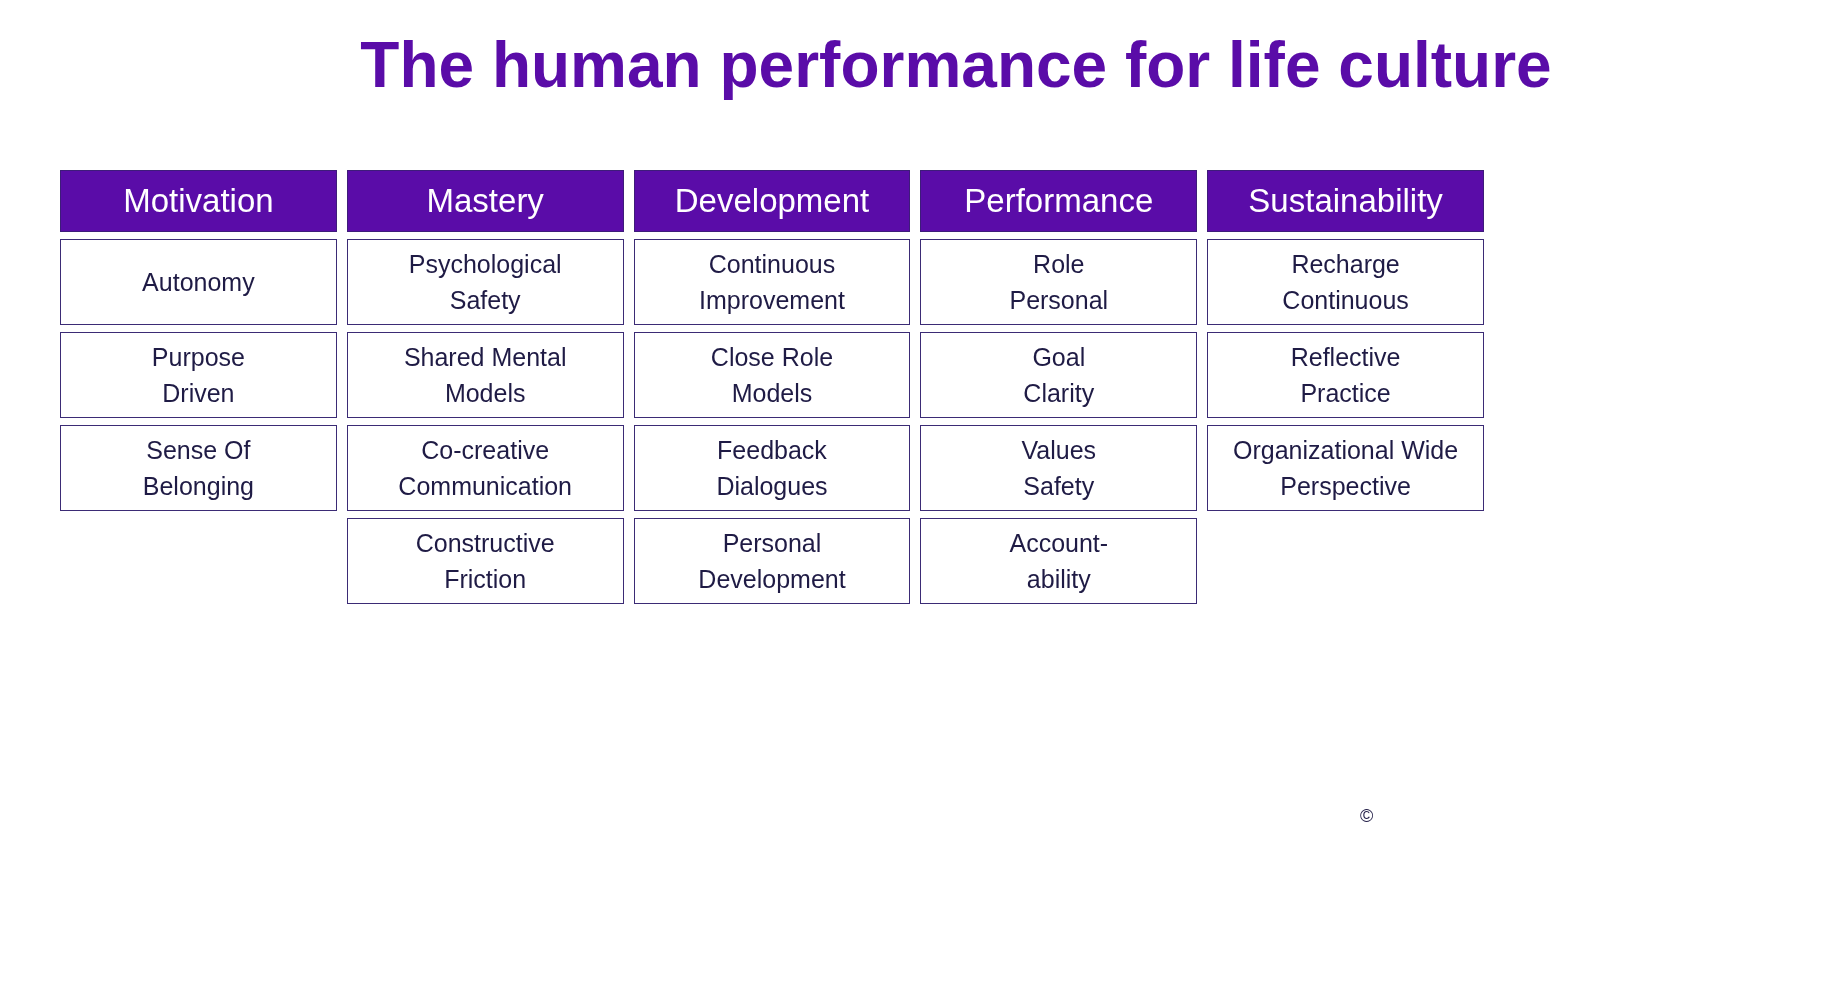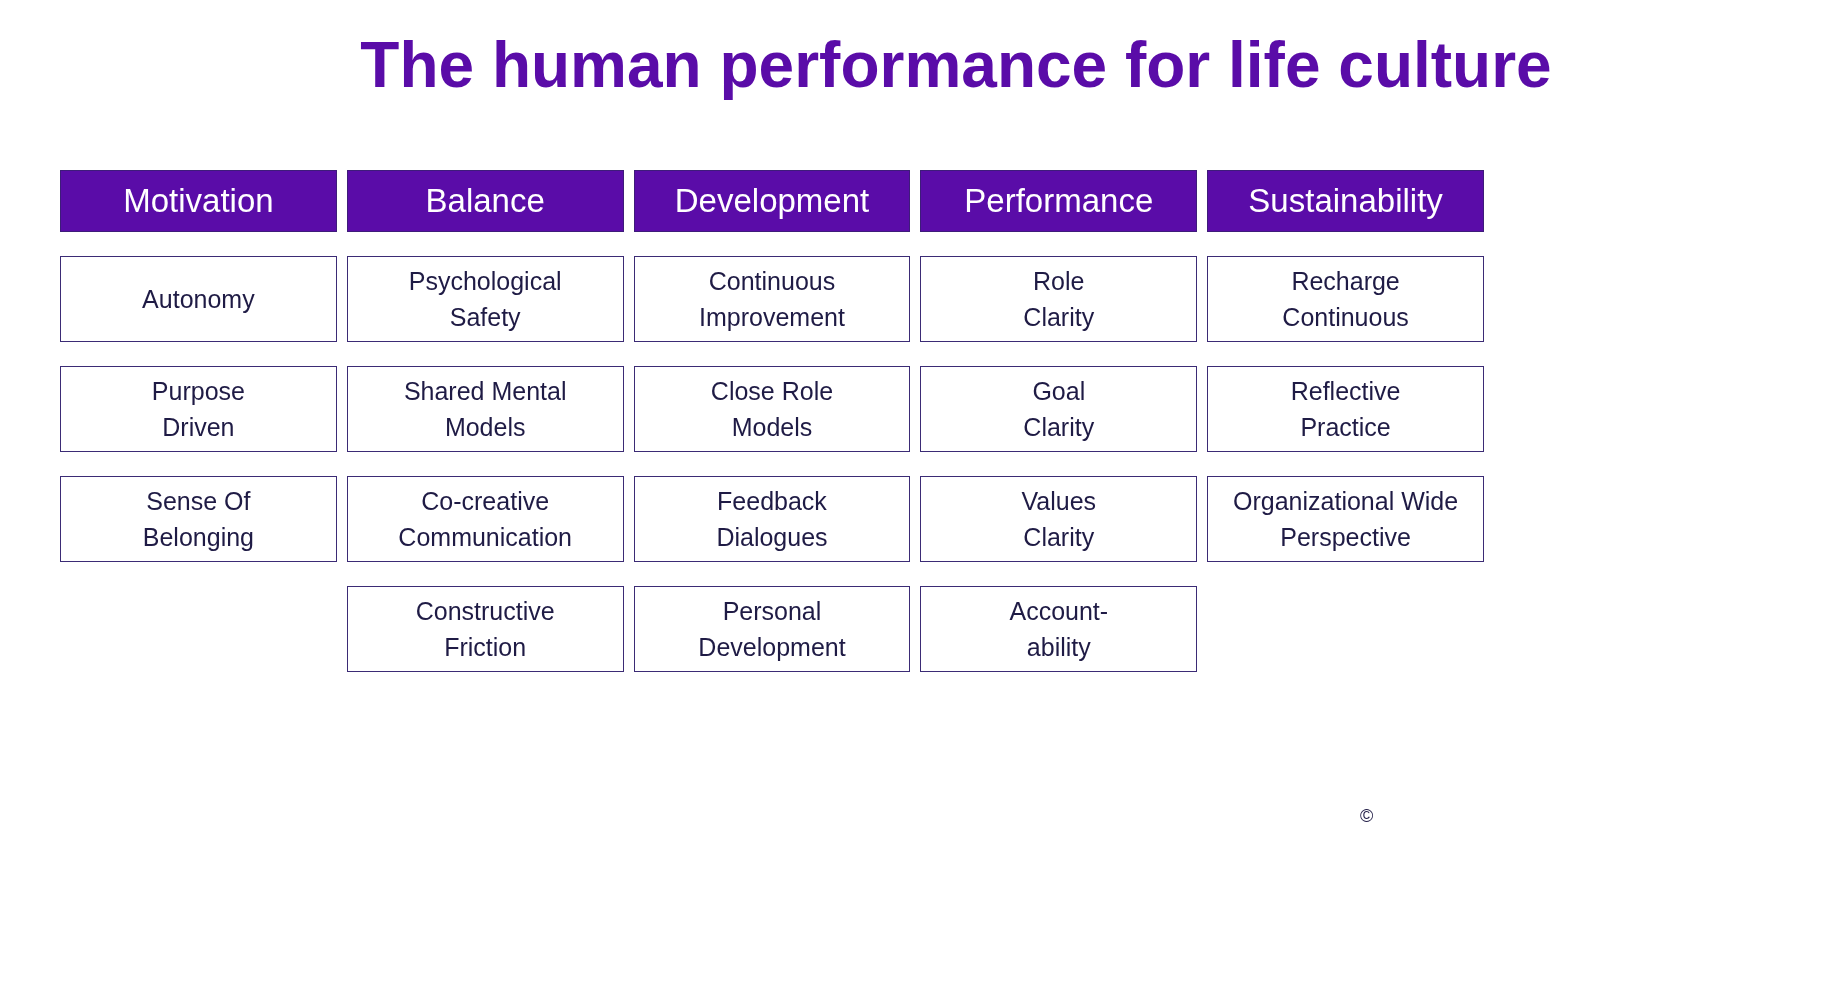--- a/index.html
+++ b/index.html
@@ -32,21 +32,21 @@
     top: 170px;
     left: 60px;
     width: 1424px;
     display: flex;
     gap: 10px;
   }
   .column {
     width: 277px;
     display: flex;
     flex-direction: column;
-    gap: 24px;
+    gap: 7px;
   }
   .col-header {
     height: 62px;
     background: #5A0CA8;
     color: #ffffff;
     font-size: 33px;
     display: flex;
     align-items: center;
     justify-content: center;
     border: 1px solid #3E1C7A;
@@ -87,21 +87,21 @@
     <div class="column">
       <div class="col-header">Motivation</div>
       <div class="cell">Autonomy</div>
       <div class="cell">Purpose
 Driven</div>
       <div class="cell">Sense Of
 Belonging</div>
     </div>
 
     <div class="column">
-      <div class="col-header">Balance</div>
+      <div class="col-header">Mastery</div>
       <div class="cell">Psychological
 Safety</div>
       <div class="cell">Shared Mental
 Models</div>
       <div class="cell">Co-creative
 Communication</div>
       <div class="cell">Constructive
 Friction</div>
     </div>
 
@@ -113,25 +113,25 @@
 Models</div>
       <div class="cell">Feedback
 Dialogues</div>
       <div class="cell">Personal
 Development</div>
     </div>
 
     <div class="column">
       <div class="col-header">Performance</div>
       <div class="cell">Role
-Clarity</div>
+Personal</div>
       <div class="cell">Goal
 Clarity</div>
       <div class="cell">Values
-Clarity</div>
+Safety</div>
       <div class="cell">Account-
 ability</div>
     </div>
 
     <div class="column">
       <div class="col-header">Sustainability</div>
       <div class="cell">Recharge
 Continuous</div>
       <div class="cell">Reflective
 Practice</div>

